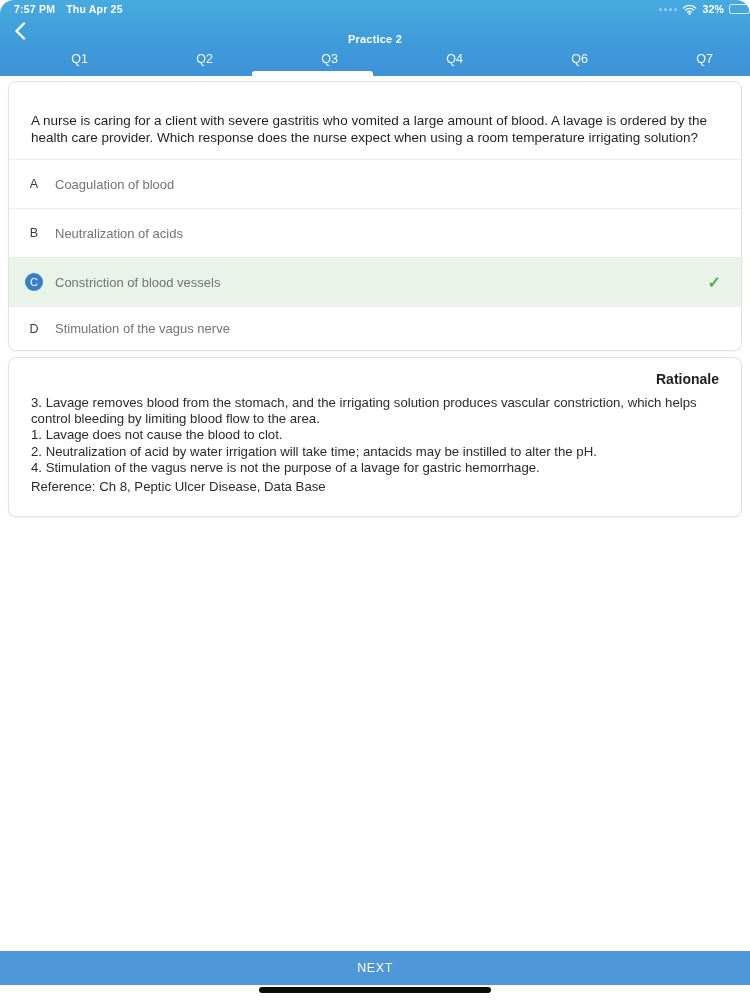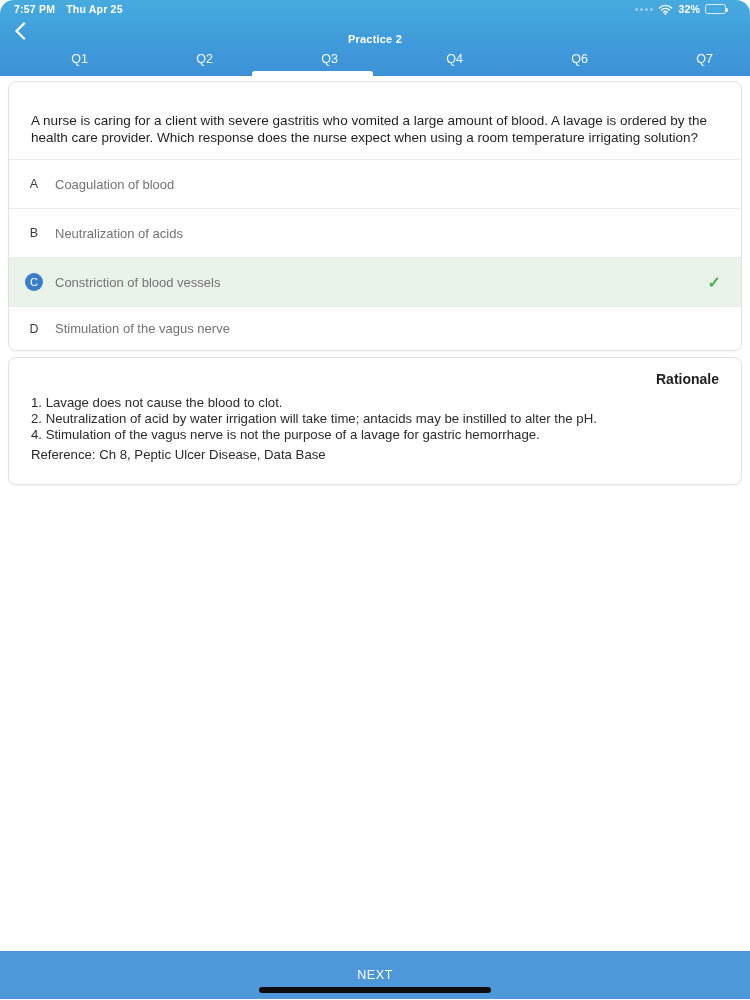--- a/index.html
+++ b/index.html
@@ -8,21 +8,21 @@
 
   
   .header {
     position:absolute; top:0; left:0; width:750px; height:76px;
     background:linear-gradient(180deg,#47abdf 0%,#3f9bda 55%,#3e92d7 100%);
     border-top-left-radius:14px; border-top-right-radius:14px;
     color:#fff;
   }
   .status-bar {
     display:flex; justify-content:space-between; align-items:center;
-    padding:3px 24px 0 14px; font-size:10.5px; font-weight:bold; letter-spacing:.2px;
+    padding:3px 0 0 14px; font-size:10.5px; font-weight:bold; letter-spacing:.2px;
   }
   .status-left span { margin-right:8px; }
   .status-right { display:flex; align-items:center; gap:5px; }
   .cell-dots { display:flex; gap:2px; opacity:.45; align-items:flex-end; }
   .cell-dots i { width:3px; height:3px; background:#fff; border-radius:50%; display:block; }
   .battery { position:relative; width:21px; height:10px; border:1px solid rgba(255,255,255,.8);
     border-radius:2.5px; padding:1px; }
   .battery .level { width:100%; height:100%; background:#fff; border-radius:1px; }
   .battery:after { content:""; position:absolute; right:-3px; top:2.5px; width:2px; height:4px;
     background:rgba(255,255,255,.8); border-radius:0 1px 1px 0; }
@@ -64,21 +64,21 @@
     background:#3a7dc8; color:#fff; border-radius:50%; font-size:11px;
   }
   .check { color:#4caf50; font-size:16px; font-weight:bold; margin-right:20px; }
 
   .rationale-card { margin-top:6px; padding:13px 22px 22px 22px; }
   .rationale-title { font-size:14px; font-weight:bold; color:#1f1f1f; margin-bottom:8px;text-align:right; }
   .rationale-line { font-size:13.2px; line-height:16.2px; color:#2b2b2b; }
   .rationale-ref { font-size:13.2px; color:#2b2b2b; margin-top:3px; }
 
   
-  .next-bar { position:absolute; left:0; top:951px; width:750px; height:48px;
+  .next-bar { position:absolute; left:0; top:951px; width:750px; height:34px;
     background:#4e97d9; color:#fff; display:flex; align-items:center; justify-content:center;
     font-size:12.5px; letter-spacing:.6px; cursor:pointer; }
   .home-indicator { position:absolute; top:987px; left:50%; transform:translateX(-50%);
     width:232px; height:6px; background:#0d0d0d; border-radius:3px; }
 </style>
 </head>
 <body>
 
 <div class="header">
   <div class="status-bar">
@@ -141,20 +141,21 @@
       <span class="check">✓</span>
     </div>
     <div class="option">
       <span class="letter">D</span>
       <span class="opt-text">Stimulation of the vagus nerve</span>
     </div>
   </div>
 
   <div class="card rationale-card">
     <div class="rationale-title">Rationale</div>
+    <div class="rationale-line">3. Lavage removes blood from the stomach, and the irrigating solution produces vascular constriction, which helps control bleeding by limiting blood flow to the area.</div>
     <div class="rationale-line">1. Lavage does not cause the blood to clot.</div>
     <div class="rationale-line">2. Neutralization of acid by water irrigation will take time; antacids may be instilled to alter the pH.</div>
     <div class="rationale-line">4. Stimulation of the vagus nerve is not the purpose of a lavage for gastric hemorrhage.</div>
     <div class="rationale-ref">Reference: Ch 8, Peptic Ulcer Disease, Data Base</div>
   </div>
 </div>
 
 <div class="next-bar">NEXT</div>
 <div class="home-indicator"></div>
 

